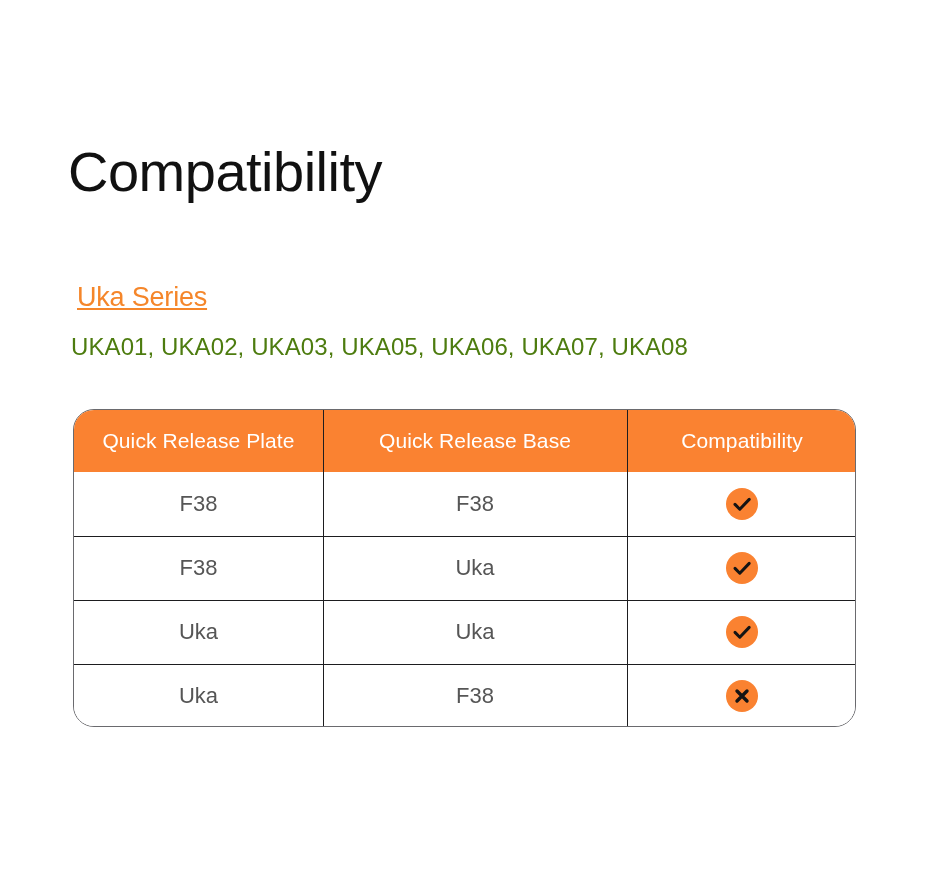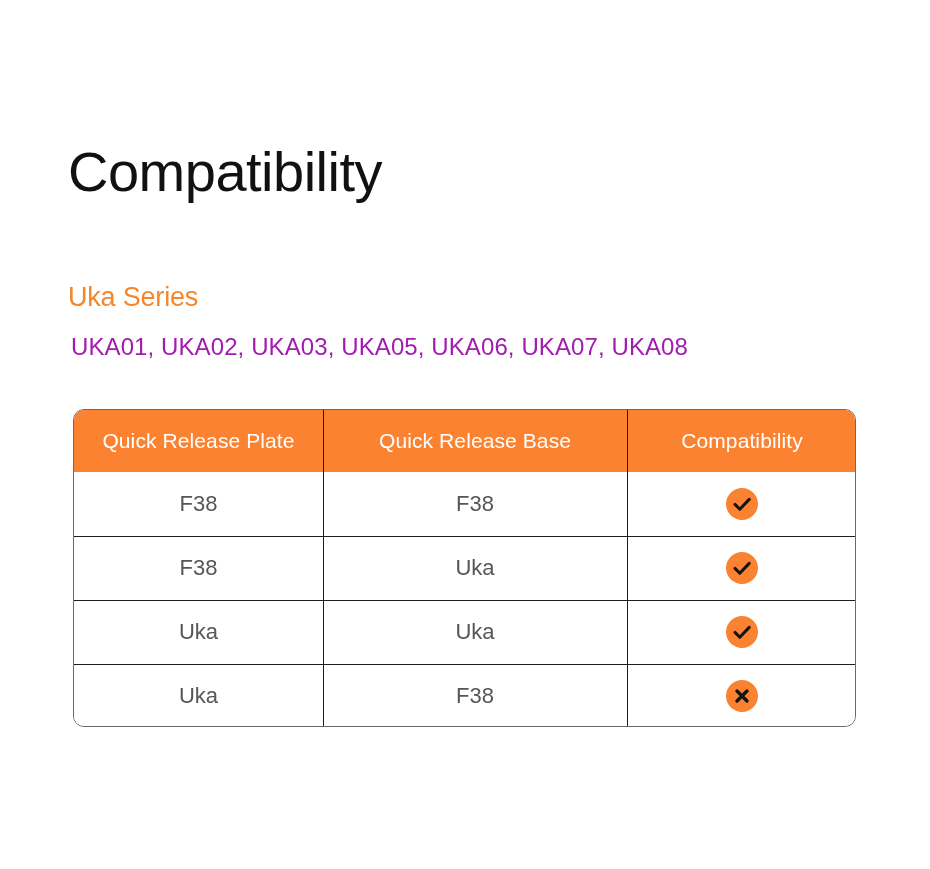--- a/index.html
+++ b/index.html
@@ -32,51 +32,52 @@
     line-height: 64px;
     font-weight: 500;
     letter-spacing: -0.5px;
     color: #111111;
     white-space: nowrap;
   }
 
   
   .section-heading {
     position: absolute;
-    left: 68px;
+    left: 77px;
     top: 279px;
     font-size: 27px;
     line-height: 36px;
     font-weight: 500;
     letter-spacing: -0.2px;
     color: #F5862A;
     white-space: nowrap;
+    text-decoration: underline;
   }
 
   .section-models {
     position: absolute;
     left: 71px;
     top: 331px;
     font-size: 24px;
     line-height: 32px;
     font-weight: 400;
     letter-spacing: 0.1px;
-    color: #a21caf;
+    color: #4d7c0f;
     white-space: nowrap;
   }
 
   
   .table-wrap {
     position: absolute;
     left: 73px;
     top: 409px;
     width: 783px;
     height: 318px;
     border: 1.4px solid #6a6a6e;
-    border-radius: 11px;
+    border-radius: 21px;
     box-sizing: border-box;
     overflow: hidden;
     background: #ffffff;
   }
 
   .tbl {
     width: 100%;
     height: 100%;
     border-collapse: collapse;
     table-layout: fixed;

